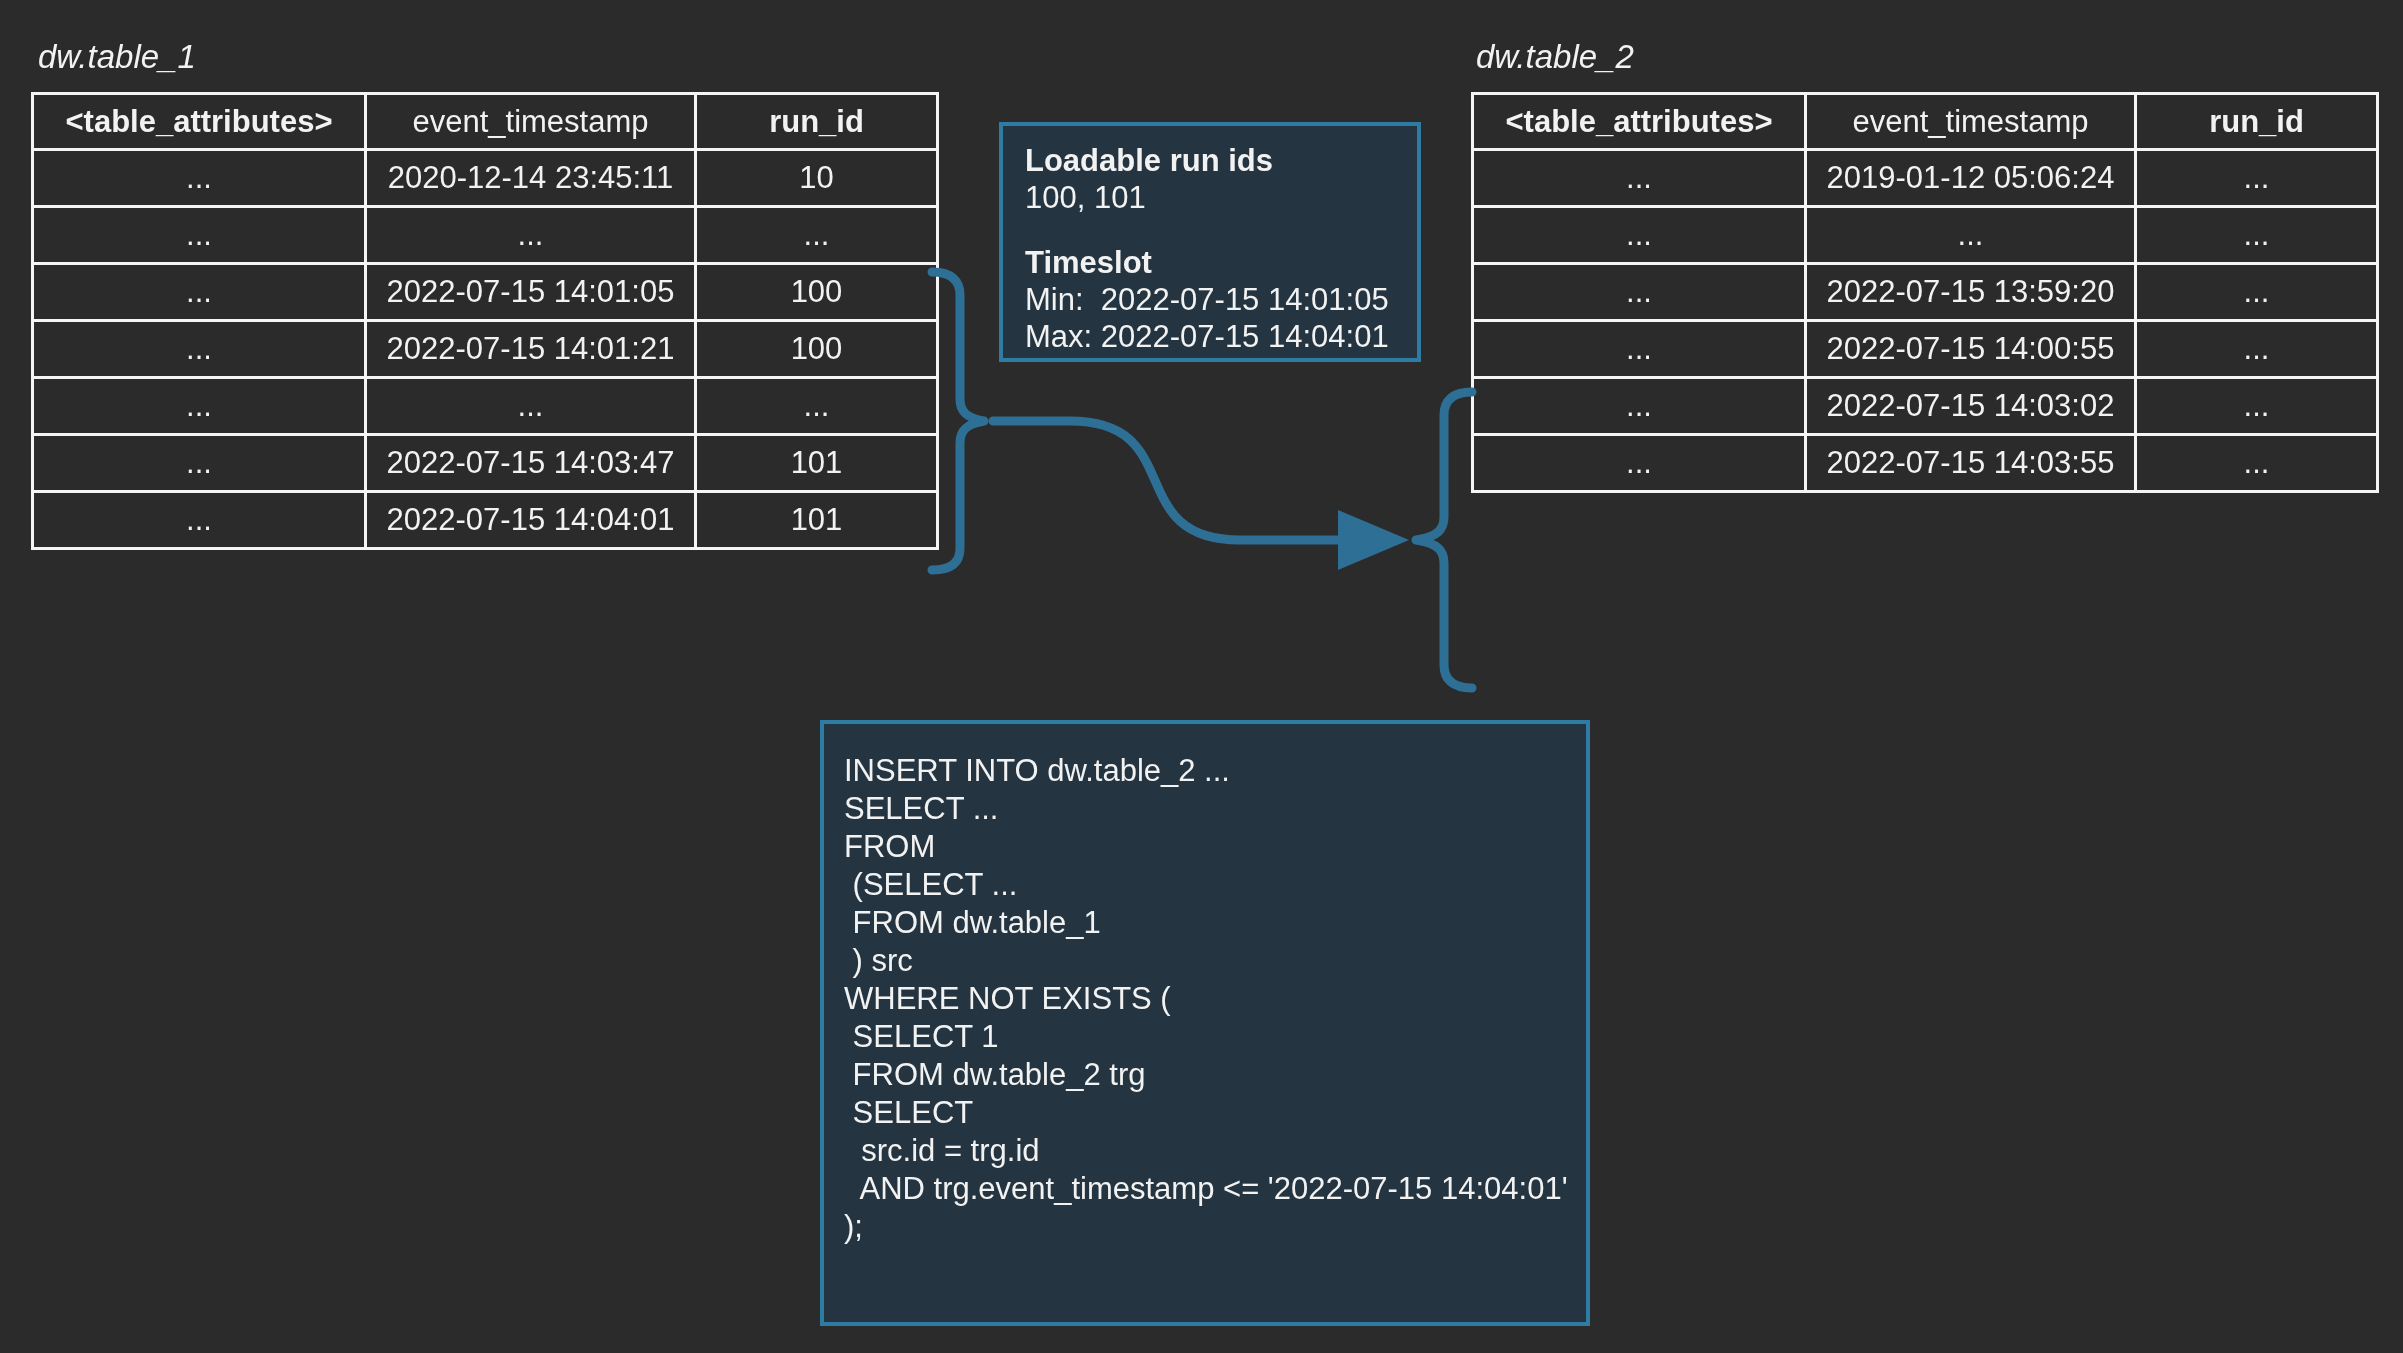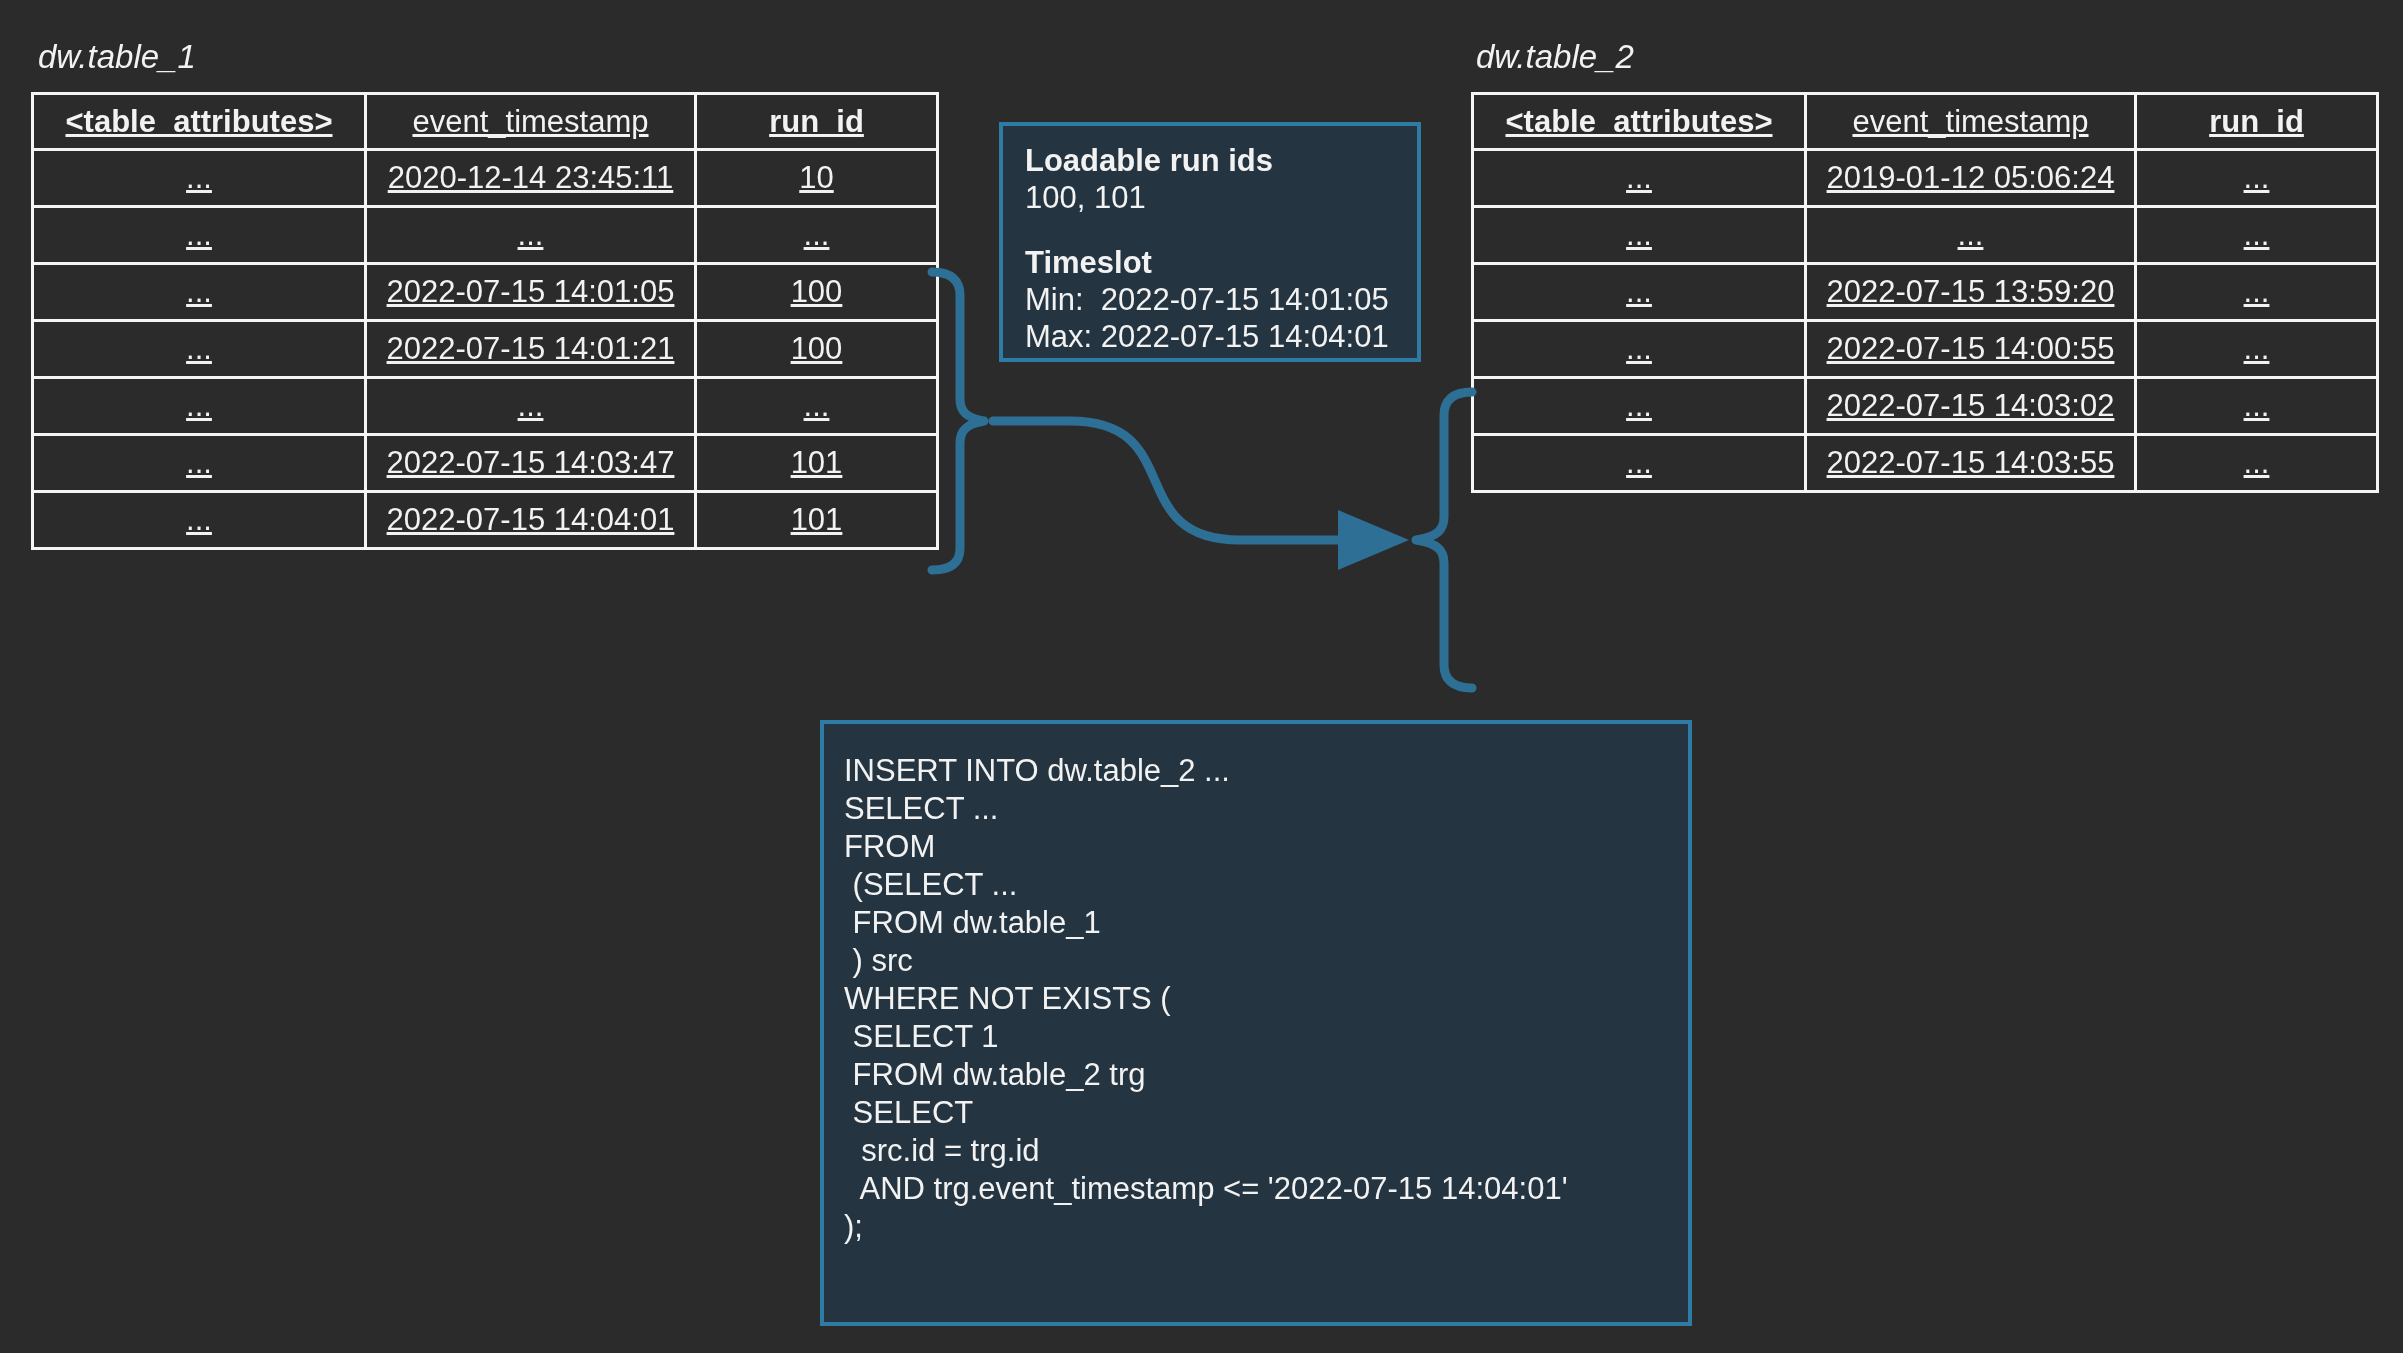--- a/index.html
+++ b/index.html
@@ -9,21 +9,21 @@
     --panel-border:#2e7ba3;
     --table-border:#f5f5f5;
     --text:#f2f2f2;
   }
   html,body{margin:0;padding:0;background:var(--page-bg);}
   body{font-family:"Liberation Sans",sans-serif;color:var(--text);}
   .canvas{position:relative;width:2403px;height:1353px;background:var(--page-bg);overflow:hidden;}
 
   .tbl-title{position:absolute;font-size:33px;font-weight:normal;color:var(--text);font-style:italic;}
 
-  table.data{position:absolute;border-collapse:collapse;table-layout:fixed;background:var(--page-bg);text-decoration:underline;}
+  table.data{position:absolute;border-collapse:collapse;table-layout:fixed;background:var(--page-bg);}
   table.data th,table.data td{
     border:3px solid var(--table-border);
     text-align:center;vertical-align:middle;
     font-size:31px;color:var(--text);padding:0 6px;
     overflow:hidden;white-space:nowrap;
   }
   table.data th{height:53px;font-weight:bold;}
   table.data th:nth-child(2){font-weight:normal;}
   table.data td{height:54px;font-weight:normal;}
 
@@ -153,21 +153,21 @@
 
   <div class="panel info-panel" style="left:991px;top:122px;width:422px;height:240px;">
     <div class="bold">Loadable run ids</div>
     <div>100, 101</div>
     <div class="gap"></div>
     <div class="bold">Timeslot</div>
     <div class="pre">Min:  2022-07-15 14:01:05</div>
     <div class="pre">Max: 2022-07-15 14:04:01</div>
   </div>
 
-  <div class="panel sql-panel" style="left:820px;top:720px;width:872px;height:606px;">
+  <div class="panel sql-panel" style="left:820px;top:720px;width:770px;height:606px;">
     <div class="sql-line">INSERT INTO dw.table_2 ...</div>
     <div class="sql-line">SELECT ...</div>
     <div class="sql-line">FROM</div>
     <div class="sql-line"> (SELECT ...</div>
     <div class="sql-line"> FROM dw.table_1</div>
     <div class="sql-line"> ) src</div>
     <div class="sql-line">WHERE NOT EXISTS (</div>
     <div class="sql-line"> SELECT 1</div>
     <div class="sql-line"> FROM dw.table_2 trg</div>
     <div class="sql-line"> SELECT</div>

